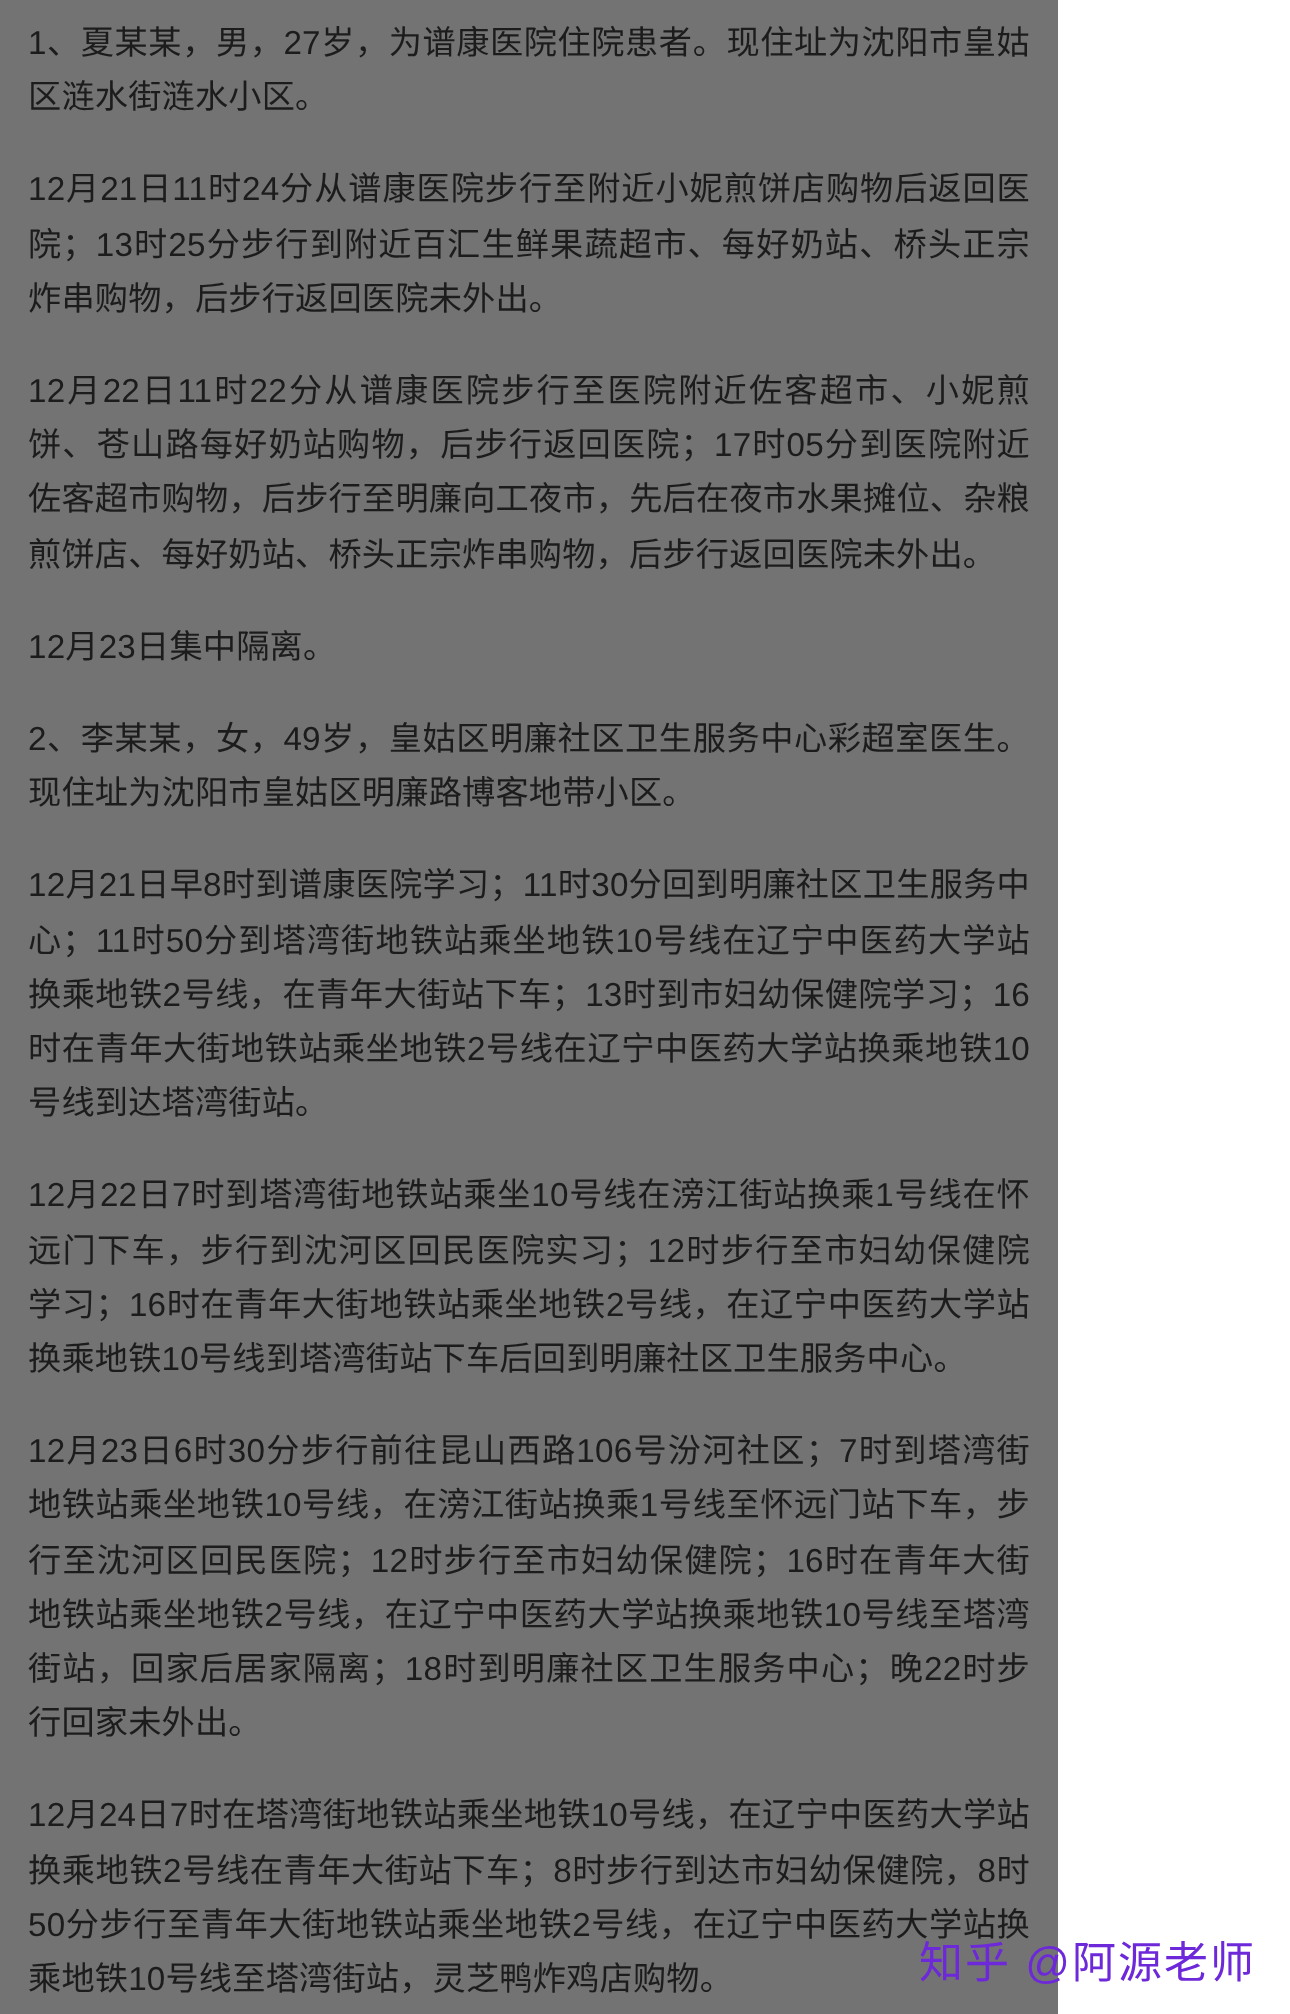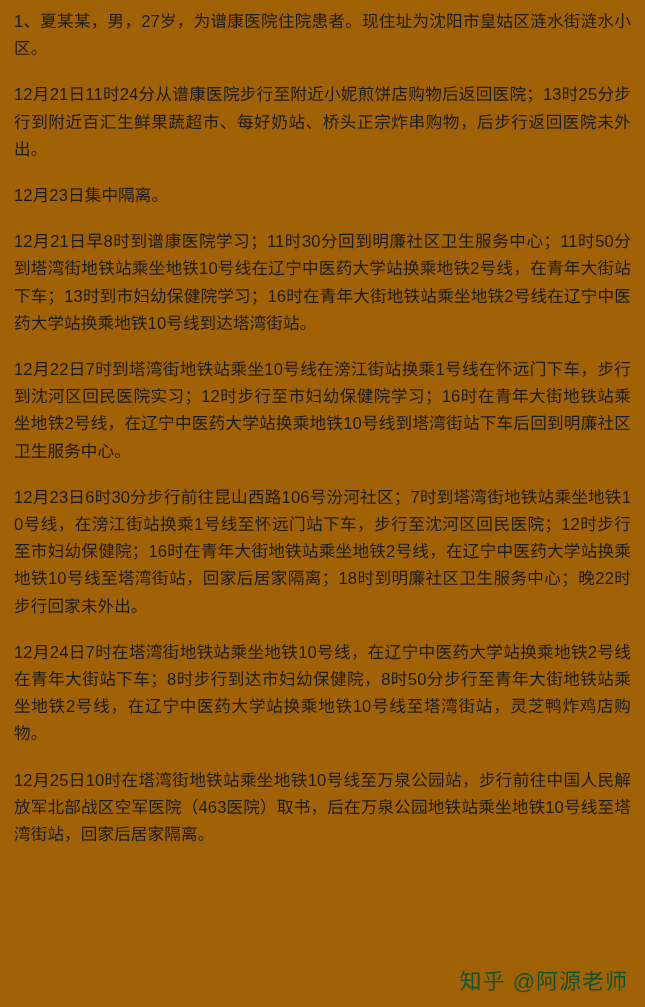--- a/index.html
+++ b/index.html
@@ -14,25 +14,25 @@
     position: relative;
     overflow: hidden;
     font-family: "Liberation Sans", "DejaVu Sans", sans-serif;
     color: #1a1a1a;
     -webkit-font-smoothing: antialiased;
   }
   #doc {
     position: absolute;
     top: 0;
     left: 0;
-    width: 645px;
+    width: 529px;
     height: 1007px;
     box-sizing: border-box;
     padding: 8px 14px 0 14px;
-    background: #a16207;
+    background: #737373;
   }
   .para {
     font-size: 16.6px;
     line-height: 27.2px;
     letter-spacing: 0.1px;
     text-align: justify;
     text-justify: inter-character;
     margin: 0 0 19px 0;
     color: #1c1c1c;
     word-break: break-all;
@@ -41,35 +41,37 @@
   .para:last-of-type {
     margin-bottom: 0;
   }
   
   #watermark {
     position: absolute;
     right: 17px;
     bottom: 14px;
     font-size: 22px;
     line-height: 1;
-    color: #14532d;
+    color: #6d28d9;
     letter-spacing: 1px;
     user-select: none;
     pointer-events: none;
     font-family: "Liberation Sans", "DejaVu Sans", sans-serif;
     white-space: nowrap;
   }
 </style>
 </head>
 <body>
 
 <div id="doc">
   <p class="para">1、夏某某，男，27岁，为谱康医院住院患者。现住址为沈阳市皇姑区涟水街涟水小区。</p>
   <p class="para">12月21日11时24分从谱康医院步行至附近小妮煎饼店购物后返回医院；13时25分步行到附近百汇生鲜果蔬超市、每好奶站、桥头正宗炸串购物，后步行返回医院未外出。</p>
+  <p class="para">12月22日11时22分从谱康医院步行至医院附近佐客超市、小妮煎饼、苍山路每好奶站购物，后步行返回医院；17时05分到医院附近佐客超市购物，后步行至明廉向工夜市，先后在夜市水果摊位、杂粮煎饼店、每好奶站、桥头正宗炸串购物，后步行返回医院未外出。</p>
   <p class="para">12月23日集中隔离。</p>
+  <p class="para">2、李某某，女，49岁，皇姑区明廉社区卫生服务中心彩超室医生。现住址为沈阳市皇姑区明廉路博客地带小区。</p>
   <p class="para">12月21日早8时到谱康医院学习；11时30分回到明廉社区卫生服务中心；11时50分到塔湾街地铁站乘坐地铁10号线在辽宁中医药大学站换乘地铁2号线，在青年大街站下车；13时到市妇幼保健院学习；16时在青年大街地铁站乘坐地铁2号线在辽宁中医药大学站换乘地铁10号线到达塔湾街站。</p>
   <p class="para">12月22日7时到塔湾街地铁站乘坐10号线在滂江街站换乘1号线在怀远门下车，步行到沈河区回民医院实习；12时步行至市妇幼保健院学习；16时在青年大街地铁站乘坐地铁2号线，在辽宁中医药大学站换乘地铁10号线到塔湾街站下车后回到明廉社区卫生服务中心。</p>
   <p class="para">12月23日6时30分步行前往昆山西路106号汾河社区；7时到塔湾街地铁站乘坐地铁10号线，在滂江街站换乘1号线至怀远门站下车，步行至沈河区回民医院；12时步行至市妇幼保健院；16时在青年大街地铁站乘坐地铁2号线，在辽宁中医药大学站换乘地铁10号线至塔湾街站，回家后居家隔离；18时到明廉社区卫生服务中心；晚22时步行回家未外出。</p>
   <p class="para">12月24日7时在塔湾街地铁站乘坐地铁10号线，在辽宁中医药大学站换乘地铁2号线在青年大街站下车；8时步行到达市妇幼保健院，8时50分步行至青年大街地铁站乘坐地铁2号线，在辽宁中医药大学站换乘地铁10号线至塔湾街站，灵芝鸭炸鸡店购物。</p>
   <p class="para">12月25日10时在塔湾街地铁站乘坐地铁10号线至万泉公园站，步行前往中国人民解放军北部战区空军医院（463医院）取书，后在万泉公园地铁站乘坐地铁10号线至塔湾街站，回家后居家隔离。</p>
 
 </div>
 
 <div id="watermark">知乎 @阿源老师</div>
 

